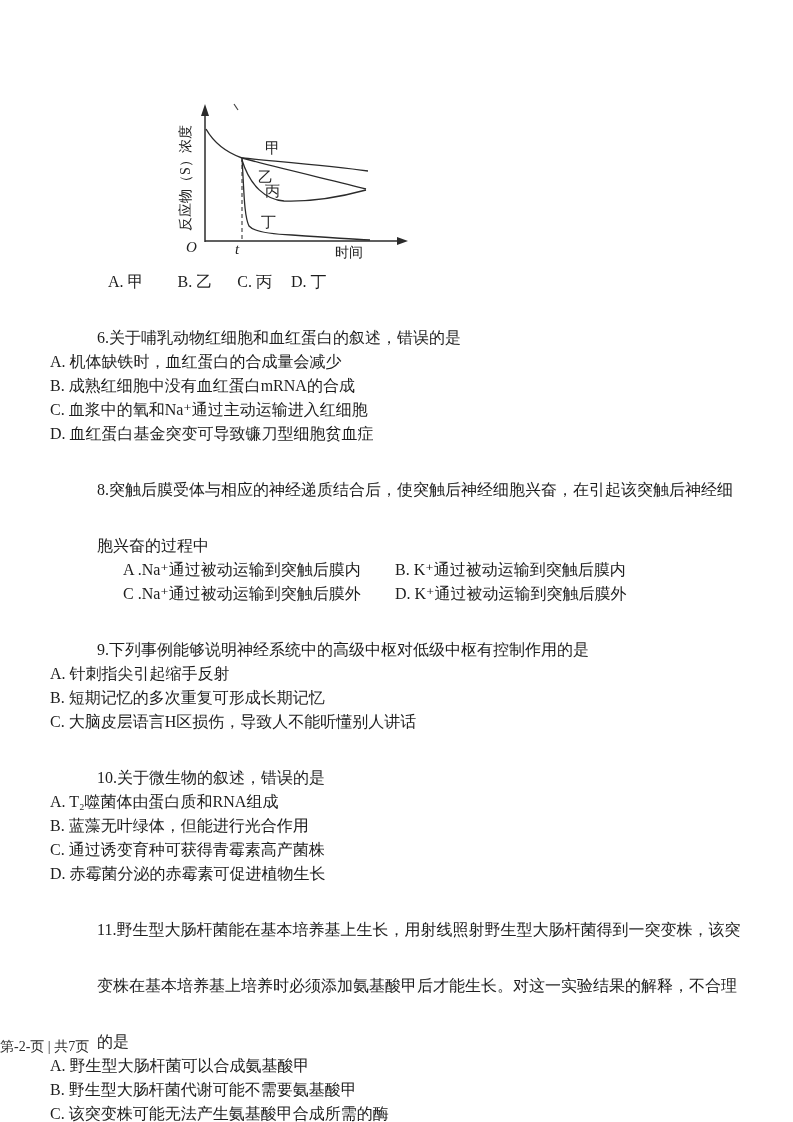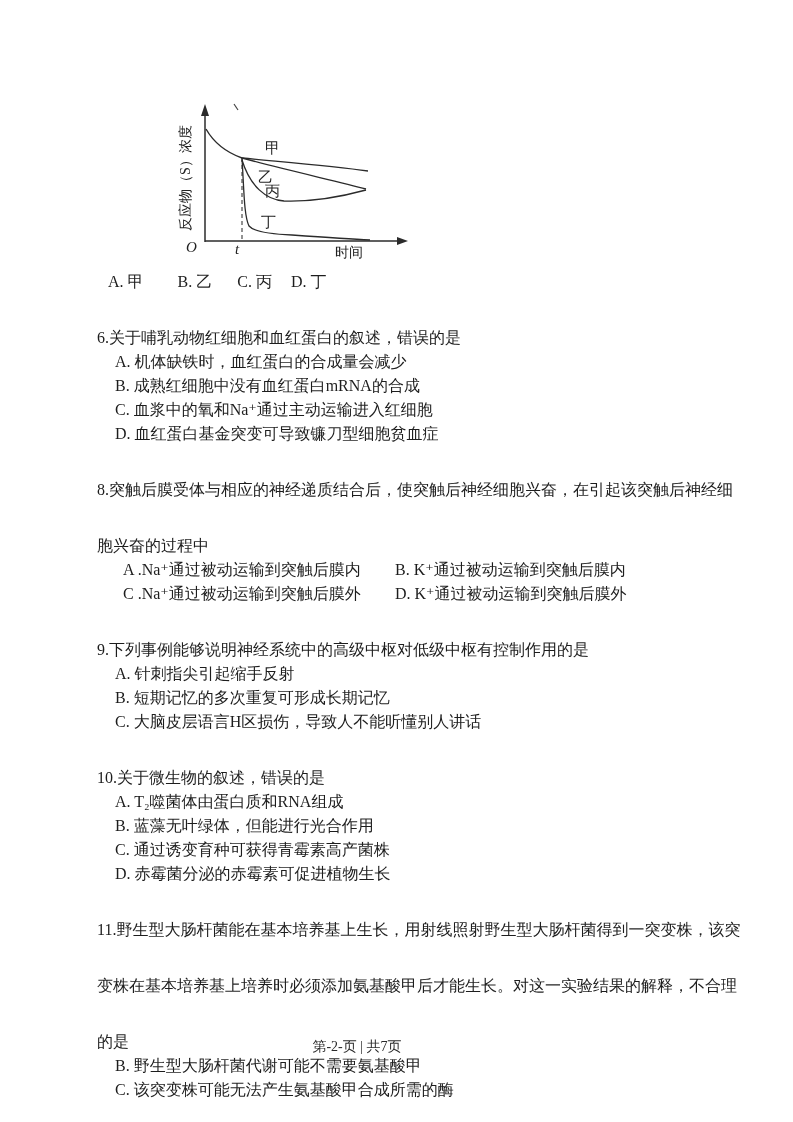--- a/index.html
+++ b/index.html
@@ -6,31 +6,31 @@
   body{
     width:793px;height:1122px;position:relative;
     background:#ffffff;color:#1d1d1d;
     font-family:"Liberation Serif","DejaVu Serif",serif;
     overflow:hidden;
   }
   .chart-wrap{position:absolute;left:168px;top:96px;width:252px;height:168px;}
   .doc{position:absolute;top:270px;left:0;width:793px;}
   .line{height:24px;line-height:24px;font-size:16px;white-space:nowrap;}
   .stem,.cont{padding-left:97px;margin-top:32px;}
-  .opt{padding-left:115px;}
+  .opt{padding-left:50px;}
   .chart-opts{padding-left:108px;}
   .chart-opts .co{display:inline-block;}
   .chart-opts .co.m1{margin-right:30px;}
   .chart-opts .co.m2{margin-right:21px;}
   .chart-opts .co.m3{margin-right:15px;}
   .optrow2{padding-left:123px;display:flex;gap:39px;}
   .optrow2 .col1{width:233px;}
   .footer{
     position:absolute;top:1038px;left:0;width:714px;
-    text-align:center;font-size:14px;color:#2a2a2a;
+    font-size:14px;color:#2a2a2a;
   }
   svg text{fill:#222;font-family:"Liberation Serif","DejaVu Serif",serif;}
   svg .axlab{font-size:14px;}
   svg .clab{font-size:15px;}
   svg .ital{font-style:italic;font-size:15px;}
 </style>
 </head>
 <body>
 
 <div class="chart-wrap">
@@ -109,19 +109,20 @@
     <div class="line opt">A. T₂噬菌体由蛋白质和RNA组成</div>
     <div class="line opt">B. 蓝藻无叶绿体，但能进行光合作用</div>
     <div class="line opt">C. 通过诱变育种可获得青霉素高产菌株</div>
     <div class="line opt">D. 赤霉菌分泌的赤霉素可促进植物生长</div>
   </div>
 
   <div>
     <div class="line stem">11.野生型大肠杆菌能在基本培养基上生长，用射线照射野生型大肠杆菌得到一突变株，该突</div>
     <div class="line cont">变株在基本培养基上培养时必须添加氨基酸甲后才能生长。对这一实验结果的解释，不合理</div>
     <div class="line cont">的是</div>
+    <div class="line opt">A. 野生型大肠杆菌可以合成氨基酸甲</div>
     <div class="line opt">B. 野生型大肠杆菌代谢可能不需要氨基酸甲</div>
     <div class="line opt">C. 该突变株可能无法产生氨基酸甲合成所需的酶</div>
   </div>
 
 </div>
 
 <div class="footer">第-2-页 | 共7页</div>
 
 </body></html>

